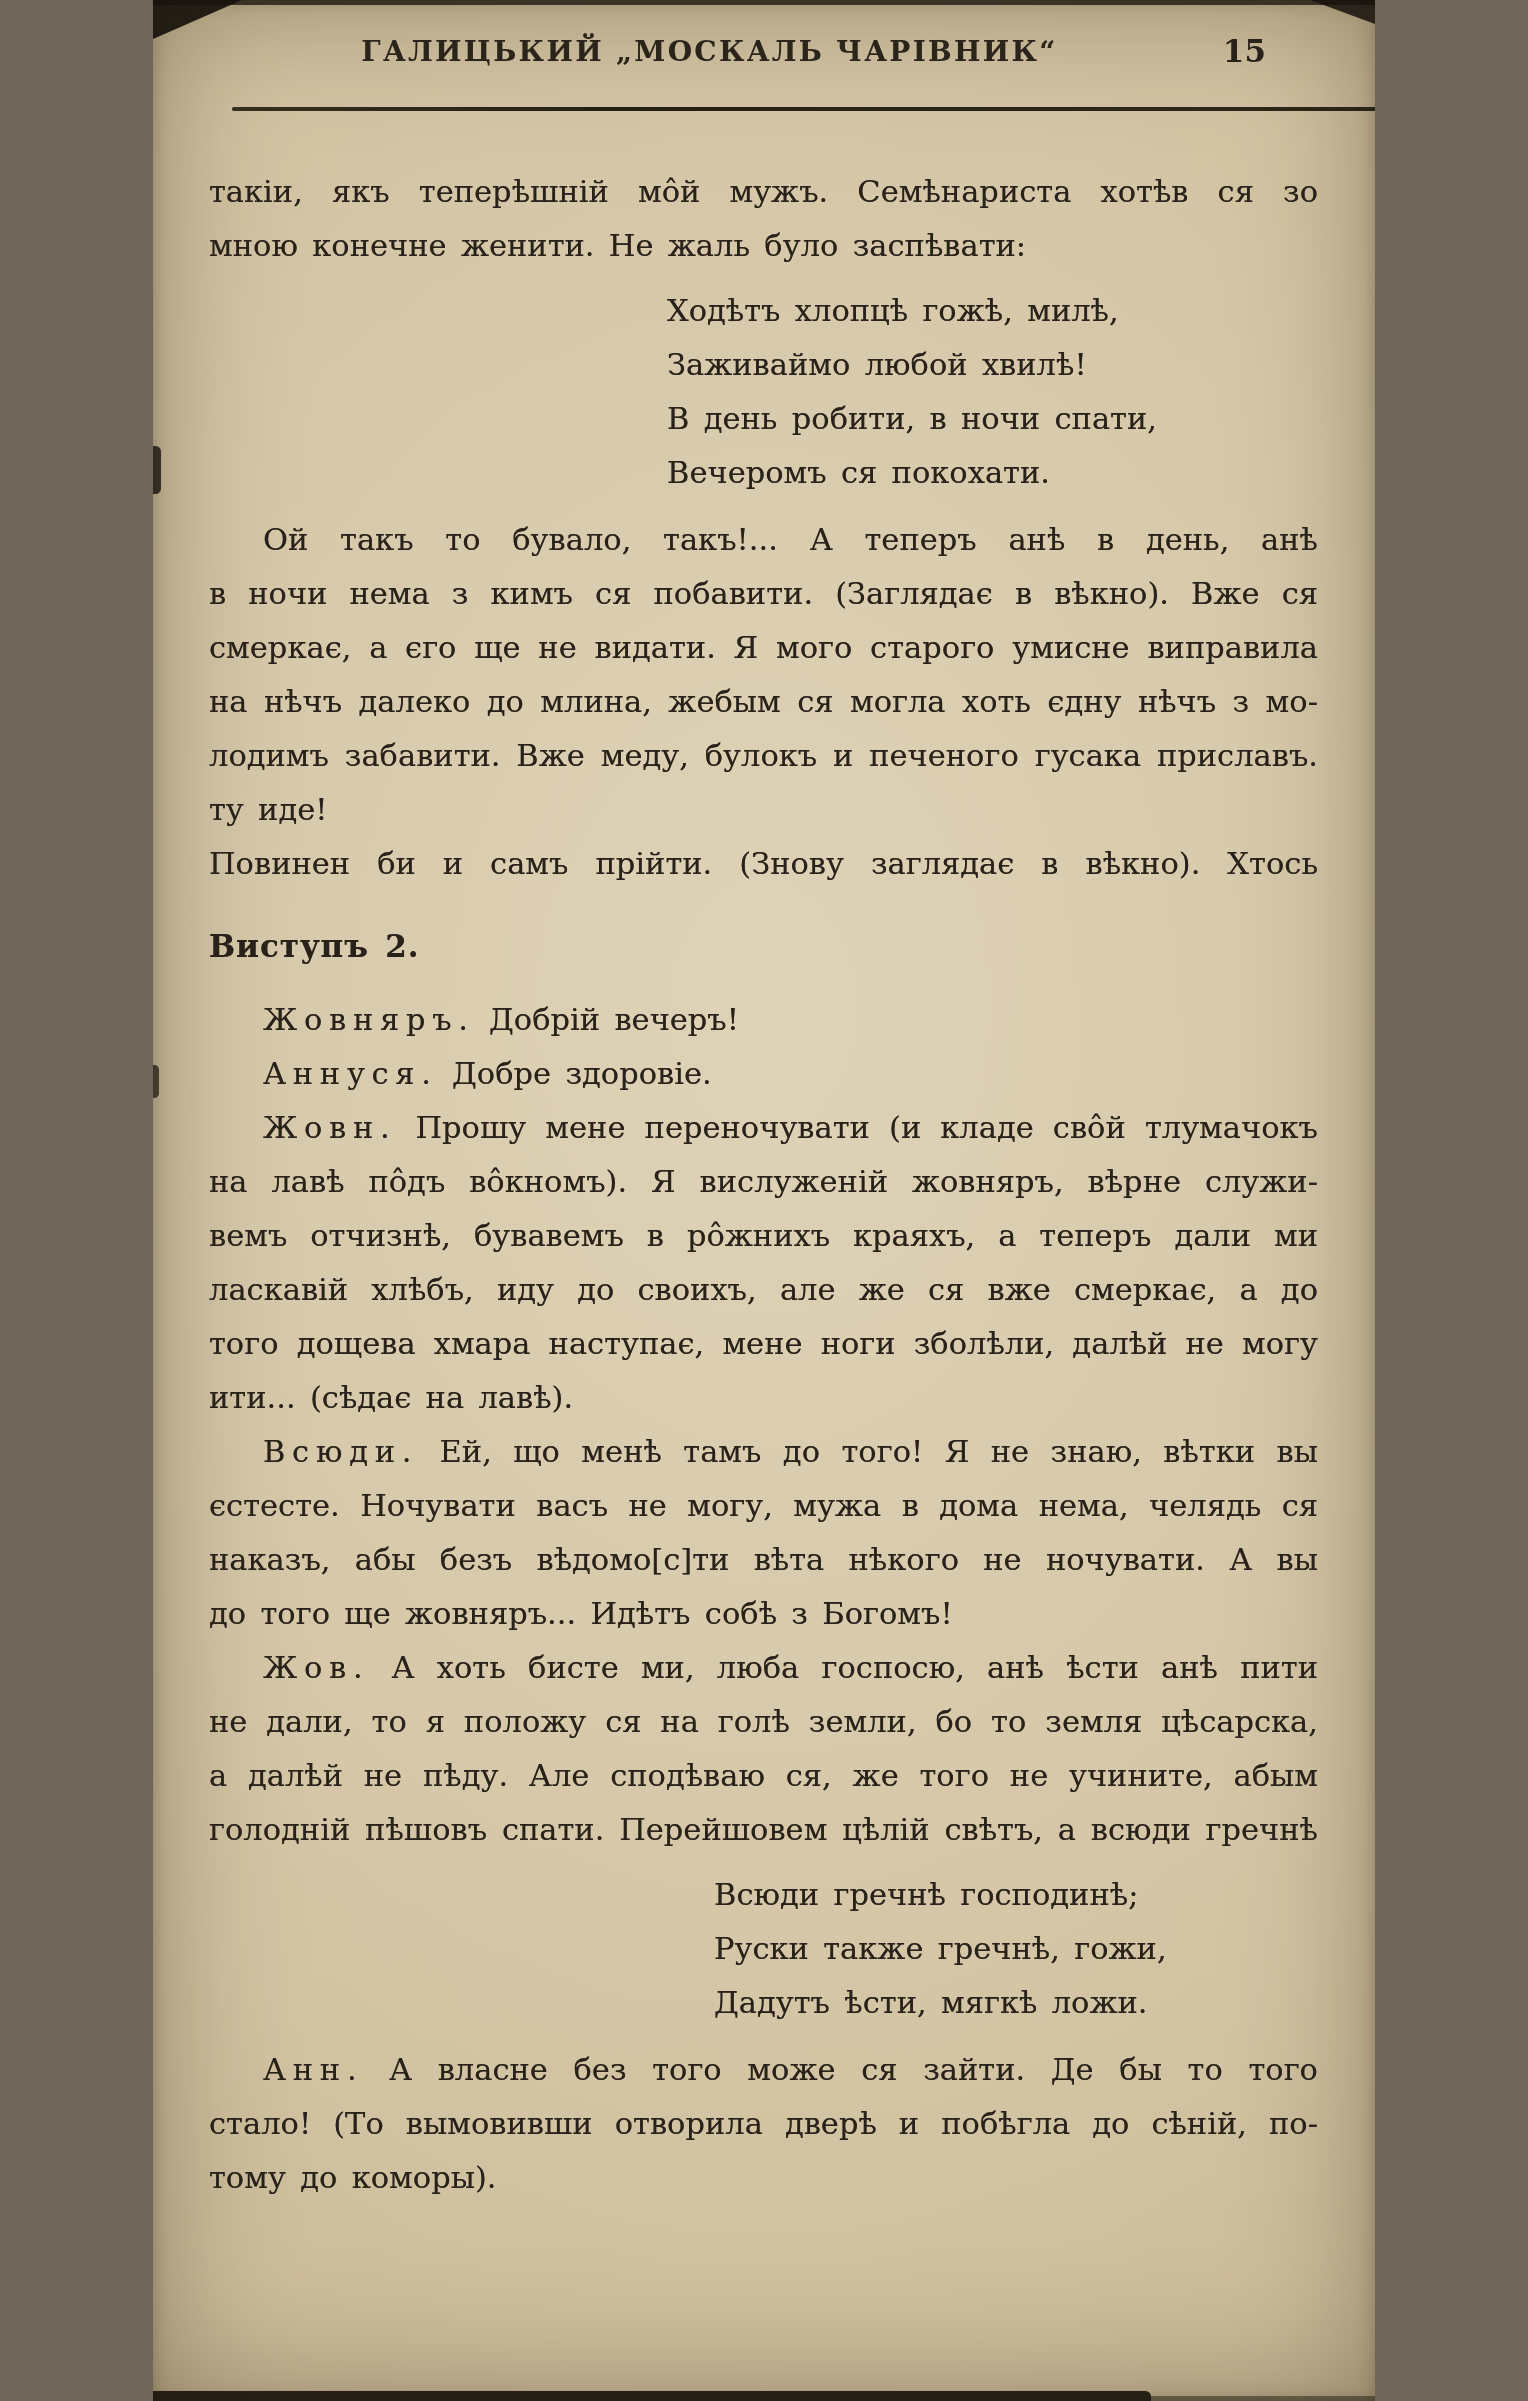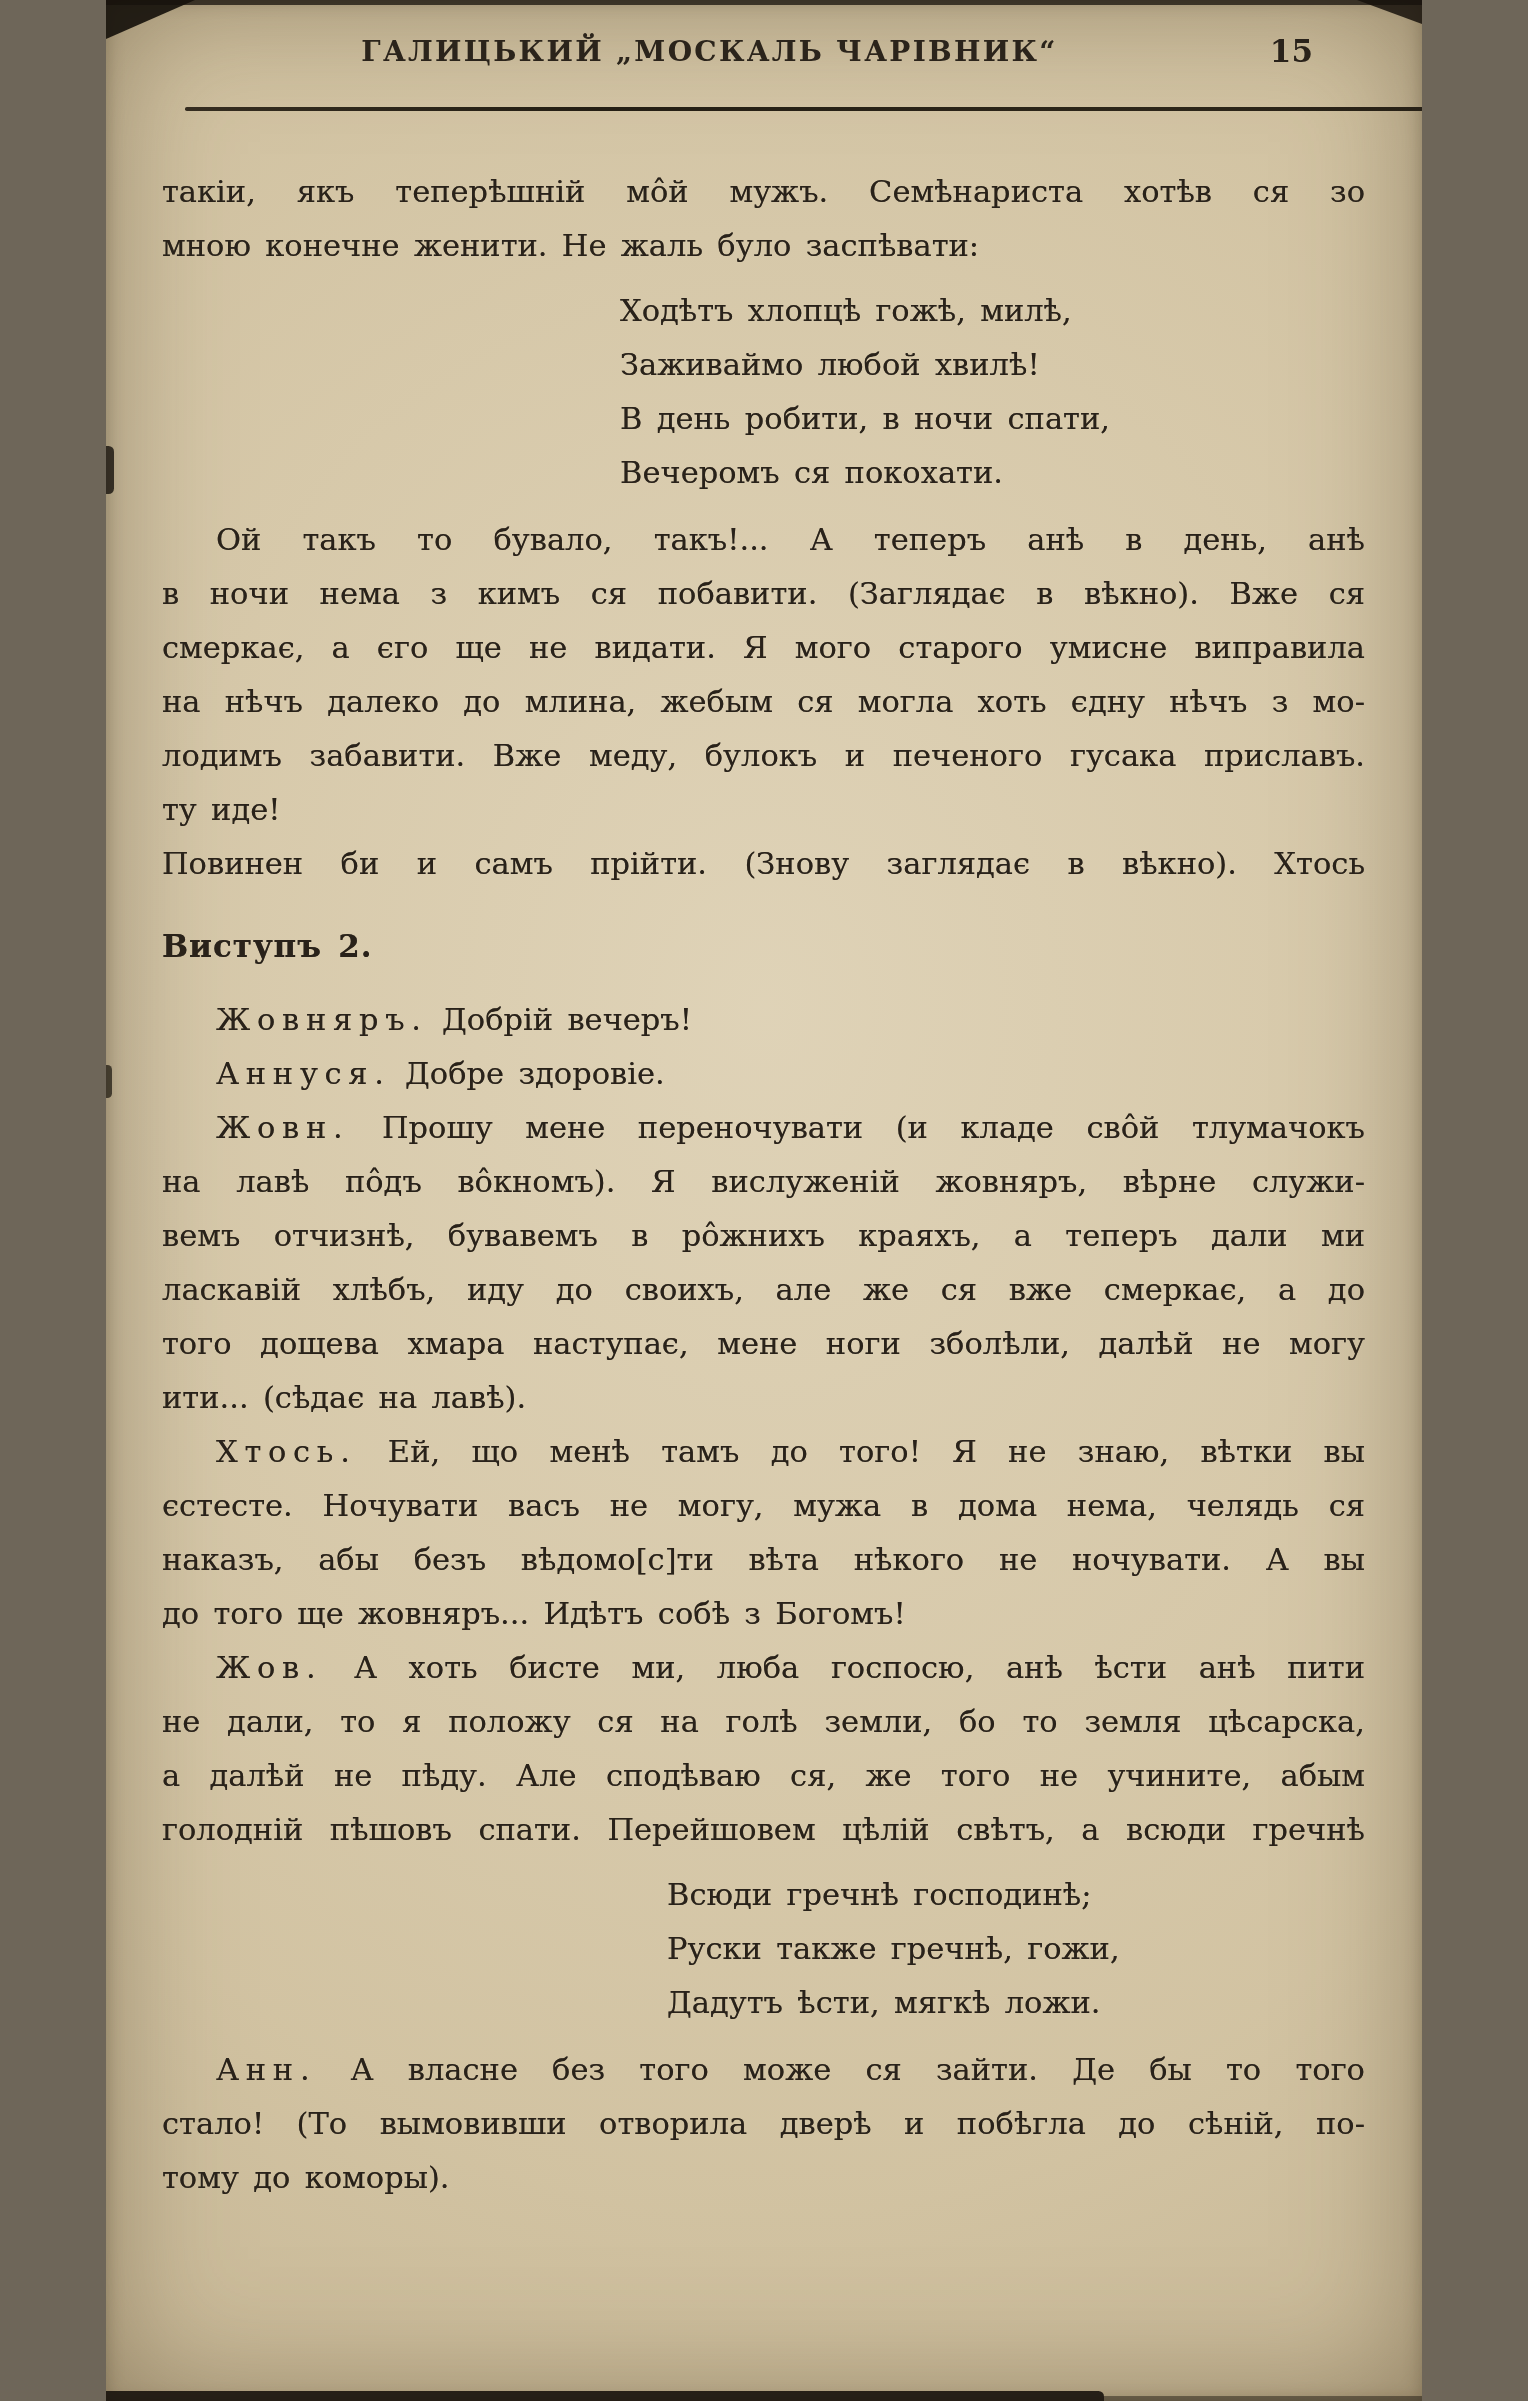--- a/index.html
+++ b/index.html
@@ -1,18 +1,18 @@
 <!DOCTYPE html>
 <html style="font-size:15px"><head>
 <meta charset="utf-8">
 <style>
   html, body { margin: 0; padding: 0; background: #6e6659; }
   .page {
     position: relative;
-    width: 1316px; height: 2401px;
+    width: 1222px; height: 2401px;
     margin: 0 auto;
     overflow: hidden;
     background:
       radial-gradient(ellipse 130% 90% at 50% 42%, rgba(224,212,185,0.9) 0%, rgba(210,195,162,0.85) 55%, rgba(188,171,137,0.9) 100%),
       linear-gradient(180deg, #c9ba98 0%, #d4c5a5 18%, #d6c8a9 70%, #cbbc9a 100%);
     box-shadow: inset 0 0 129px rgba(88,72,46,0.5), inset 0 0 16.6px rgba(60,48,30,0.35);
     font-family: "DejaVu Serif", serif;
     color: #29221a;
   }
   
@@ -104,21 +104,21 @@
       </div>
       <div class="paragraph">
         <div class="text-line indent"><span class="speaker">Жовн.</span> Прошу мене переночувати (и кладе свôй тлумачокъ</div>
         <div class="text-line">на лавѣ пôдъ вôкномъ). Я вислуженій жовняръ, вѣрне служи-</div>
         <div class="text-line">вемъ отчизнѣ, бувавемъ в рôжнихъ краяхъ, а теперъ дали ми</div>
         <div class="text-line">ласкавій хлѣбъ, иду до своихъ, але же ся вже смеркає, а до</div>
         <div class="text-line">того дощева хмара наступає, мене ноги зболѣли, далѣй не могу</div>
         <div class="text-line last">ити... (сѣдає на лавѣ).</div>
       </div>
       <div class="paragraph">
-        <div class="text-line indent"><span class="speaker">Хтось.</span> Ей, що менѣ тамъ до того! Я не знаю, вѣтки вы</div>
+        <div class="text-line indent"><span class="speaker">Всюди.</span> Ей, що менѣ тамъ до того! Я не знаю, вѣтки вы</div>
         <div class="text-line">єстесте. Ночувати васъ не могу, мужа в дома нема, челядь ся</div>
         <div class="text-line">наказъ, абы безъ вѣдомо[с]ти вѣта нѣкого не ночувати. А вы</div>
         <div class="text-line last">до того ще жовняръ... Идѣтъ собѣ з Богомъ!</div>
       </div>
       <div class="paragraph">
         <div class="text-line indent"><span class="speaker">Жов.</span> А хоть бисте ми, люба госпосю, анѣ ѣсти анѣ пити</div>
         <div class="text-line">не дали, то я положу ся на голѣ земли, бо то земля цѣсарска,</div>
         <div class="text-line">а далѣй не пѣду. Але сподѣваю ся, же того не учините, абым</div>
         <div class="text-line">голодній пѣшовъ спати. Перейшовем цѣлій свѣтъ, а всюди гречнѣ</div>
       </div>

